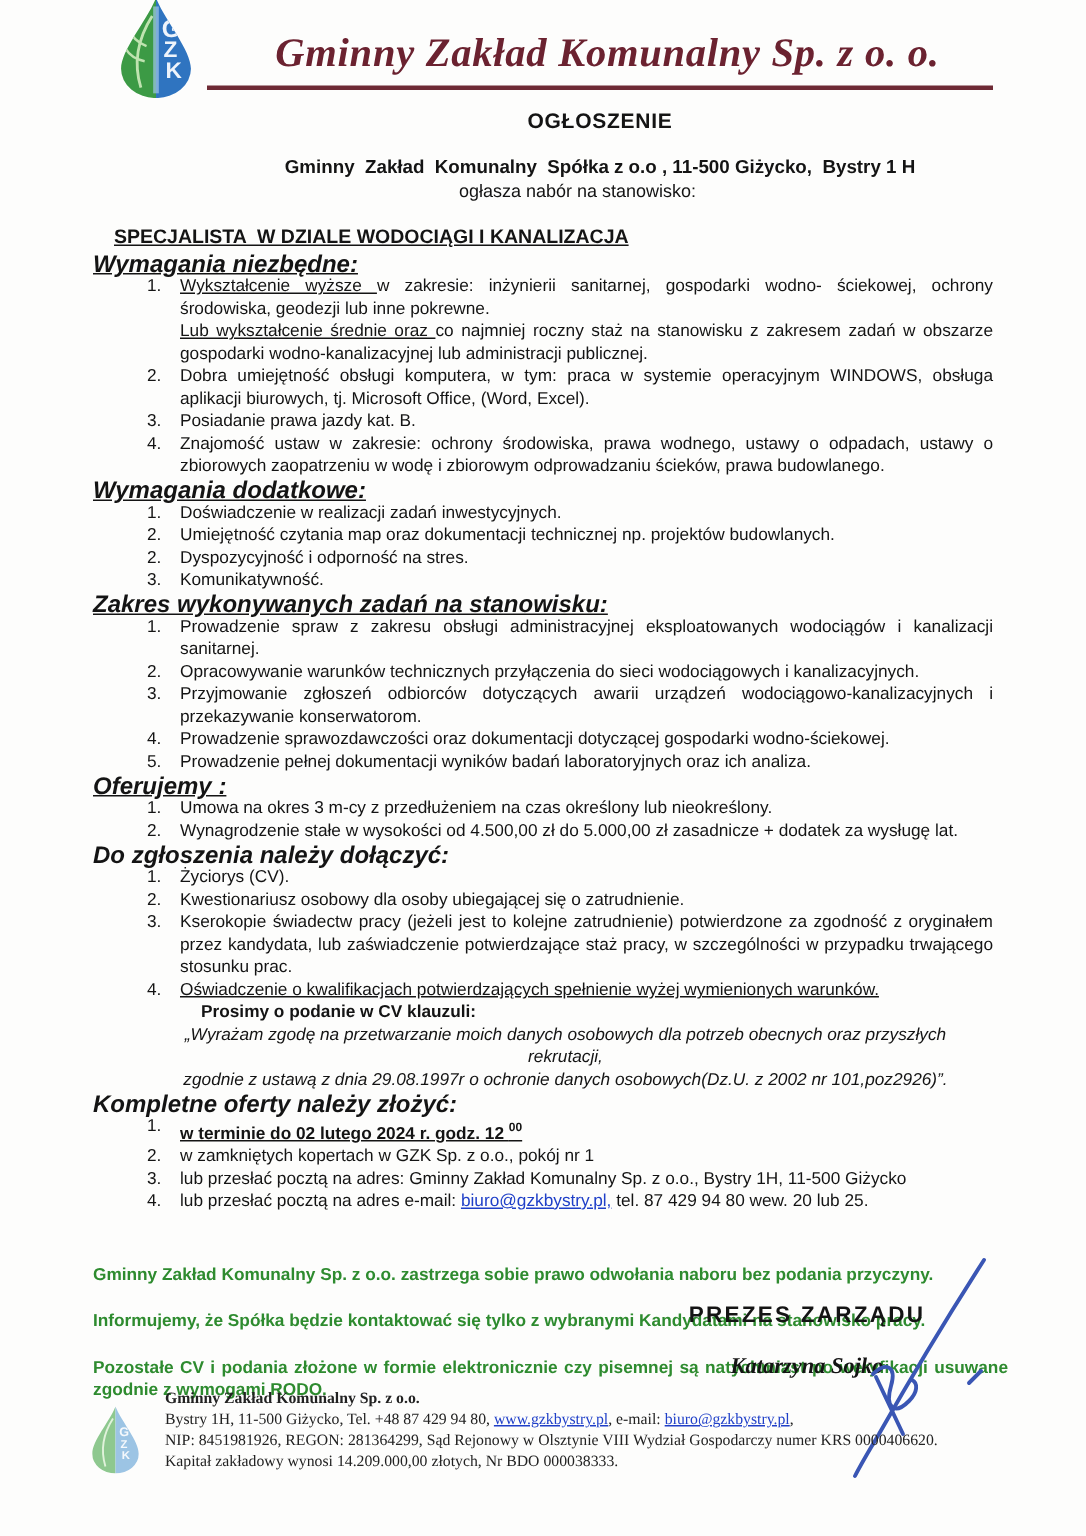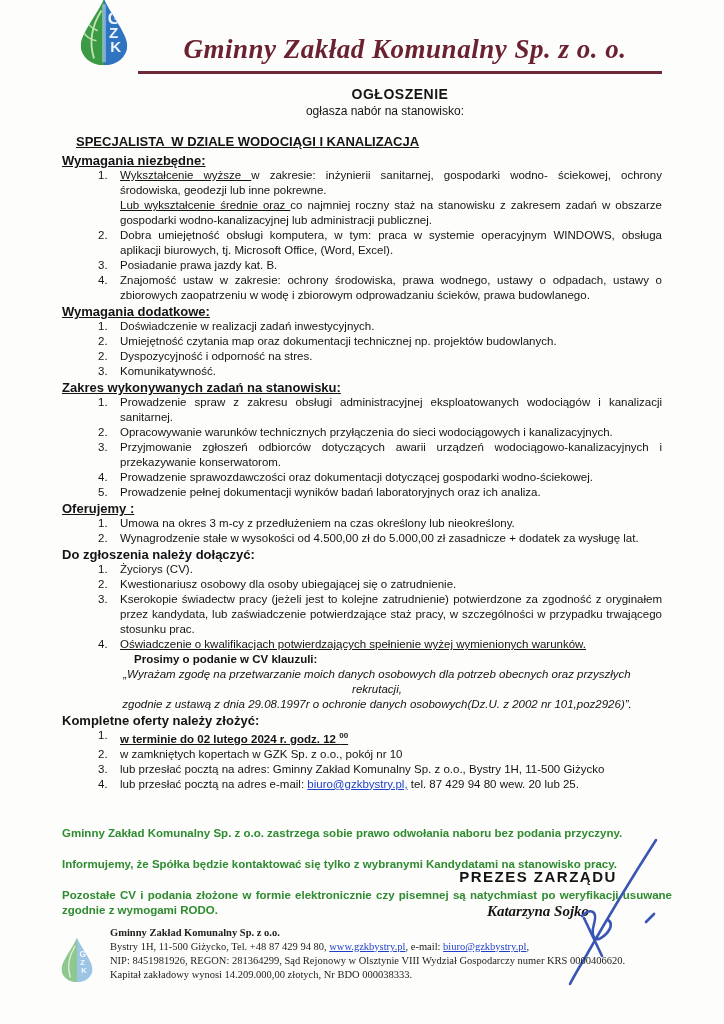--- a/index.html
+++ b/index.html
@@ -10,21 +10,21 @@
     background: #fdfdfc;
     color: #141414;
     font-family: "Liberation Sans", sans-serif;
     overflow: hidden;
     box-shadow: 0 0 4px rgba(0,0,0,.25);
   }
   
   .logo { position: absolute; left: 72px; top: -2px; width: 64px; height: 68px; }
   .doc-title {
     margin: 0 32px 0 140px;
-    padding-top: 34px;
+    padding-top: 20px;
     width: 530px;
     text-align: center;
     font-family: "Liberation Serif", serif;
     font-style: italic;
     font-weight: bold;
     font-size: 27px;
     color: #6b2230;
     letter-spacing: .5px;
     white-space: nowrap;
   }
@@ -57,23 +57,24 @@
     text-align: left;
     font-weight: bold;
     font-size: 13px;
     text-decoration: underline;
     white-space: pre-wrap;
   }
   
   .body { margin: 4px 62px 0 62px; font-size: 11.5px; line-height: 15px; }
   .sec-h {
     font-weight: bold;
-    font-size: 13px;
+    font-size: 16px;
     text-decoration: underline;
     margin-top: 1px;
+    font-style: italic;
   }
   .sec-h.nou { text-decoration: none; }
   .li { display: flex; margin-left: 36px; }
   .li .num { flex: 0 0 22px; }
   .li .txt { flex: 1; text-align: justify; }
   .li .txt .para { display: block; }
   .u { text-decoration: underline; }
   .b { font-weight: bold; }
   sup { font-size: 8px; font-weight: bold; }
   .clause-intro { font-weight: bold; margin-left: 58px; padding-left: 14px; }
@@ -115,20 +116,21 @@
       <path d="M40 52 C30 48 24 42 22 34 M38 68 C28 66 22 62 18 55" stroke="#bfe3b0" stroke-width="2.5" fill="none"></path>
       <rect x="47" y="10" width="6" height="92" fill="#9fc6e8" opacity=".7"></rect>
       <text x="56" y="42" font-family="Liberation Sans, sans-serif" font-size="26" font-weight="bold" fill="#eef4fb">G</text>
       <text x="58" y="64" font-family="Liberation Sans, sans-serif" font-size="24" font-weight="bold" fill="#eef4fb">Z</text>
       <text x="60" y="86" font-family="Liberation Sans, sans-serif" font-size="24" font-weight="bold" fill="#eef4fb">K</text>
     </g>
   </svg>
   <div class="doc-title">Gminny Zakład Komunalny Sp. z o. o.</div>
   <hr class="rule">
   <div class="announcement">OGŁOSZENIE</div>
+  <div class="company-line">Gminny  Zakład  Komunalny  Spółka z o.o , 11-500 Giżycko,  Bystry 1 H</div>
   <div class="subtitle">ogłasza nabór na stanowisko:</div>
   <div class="position">SPECJALISTA  W DZIALE WODOCIĄGI I KANALIZACJA</div>
 
   <div class="body">
 
     <div class="sec-h">Wymagania niezbędne:</div>
     <div class="li">
       <span class="num">1.</span>
       <span class="txt">
         <span class="para"><span class="u">Wykształcenie wyższe </span><span>w zakresie: inżynierii sanitarnej, gospodarki wodno-  ściekowej, ochrony środowiska, geodezji lub inne pokrewne.</span></span>
@@ -219,21 +221,21 @@
     <div class="clause">„Wyrażam zgodę na przetwarzanie moich danych osobowych dla potrzeb obecnych oraz przyszłych rekrutacji,</div>
     <div class="clause">zgodnie z ustawą z dnia 29.08.1997r o ochronie danych osobowych(Dz.U. z 2002 nr 101,poz2926)”.</div>
 
     <div class="sec-h nou">Kompletne oferty należy złożyć:</div>
     <div class="li">
       <span class="num">1.</span>
       <span class="txt"><span class="b u"><span>w terminie do 02 lutego 2024 r. godz. 12 </span><sup>00</sup></span></span>
     </div>
     <div class="li">
       <span class="num">2.</span>
-      <span class="txt">w zamkniętych kopertach w  GZK Sp. z o.o., pokój nr 10</span>
+      <span class="txt">w zamkniętych kopertach w  GZK Sp. z o.o., pokój nr 1</span>
     </div>
     <div class="li">
       <span class="num">3.</span>
       <span class="txt">lub przesłać pocztą na adres: Gminny Zakład Komunalny Sp. z o.o.,   Bystry 1H,  11-500  Giżycko</span>
     </div>
     <div class="li">
       <span class="num">4.</span>
       <span class="txt"><span>lub przesłać pocztą na adres e-mail: </span><span class="link">biuro@gzkbystry.pl,</span><span>  tel. 87 429 94 80 wew. 20 lub 25.</span></span>
     </div>
   </div>

